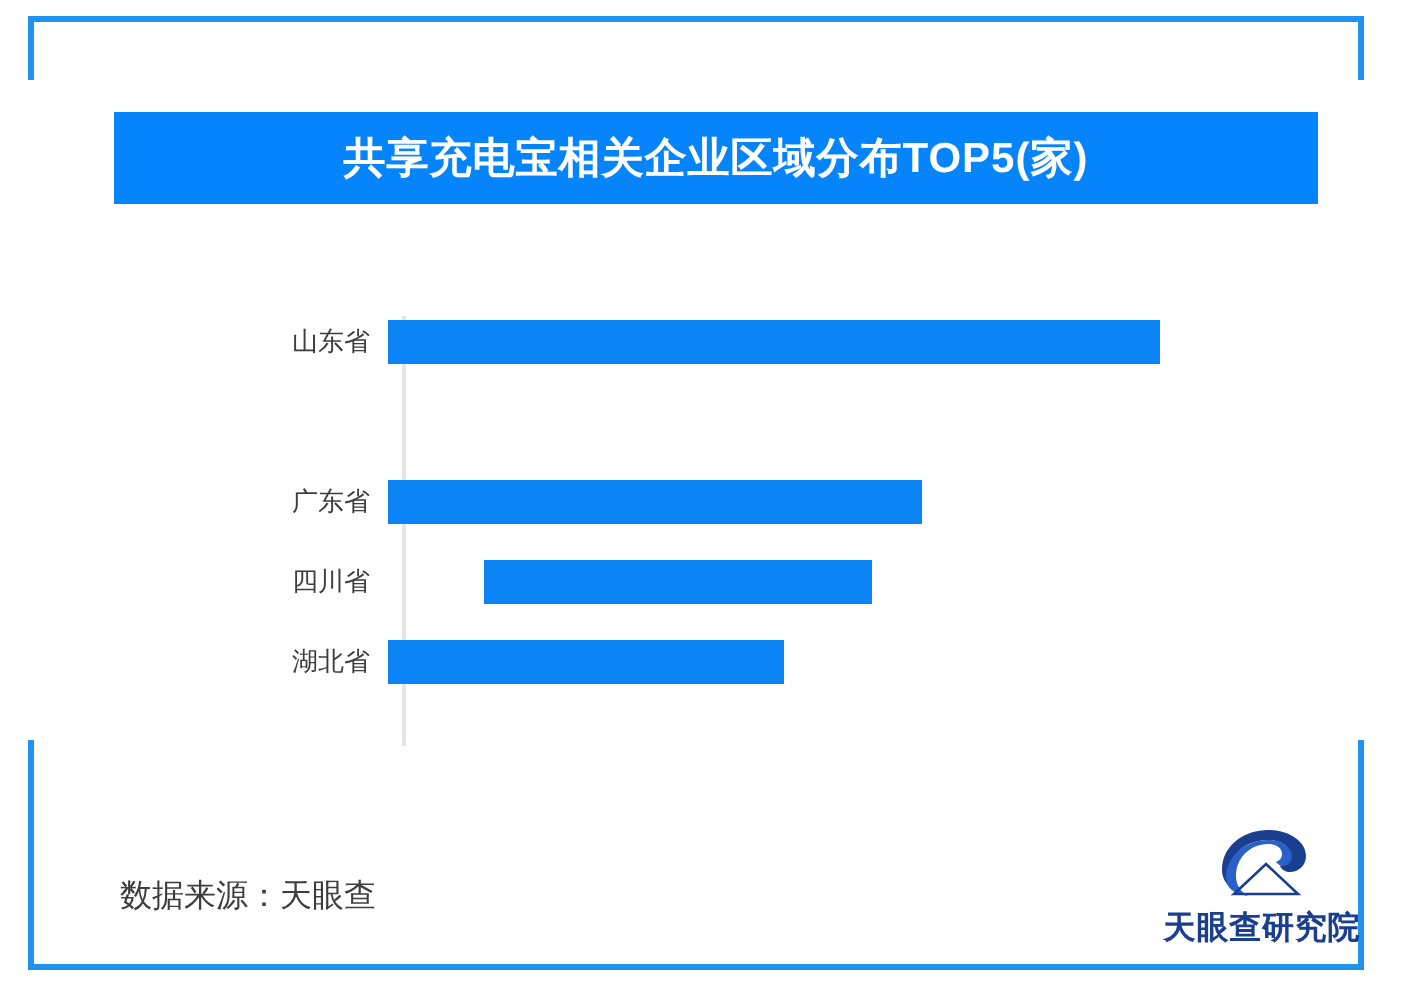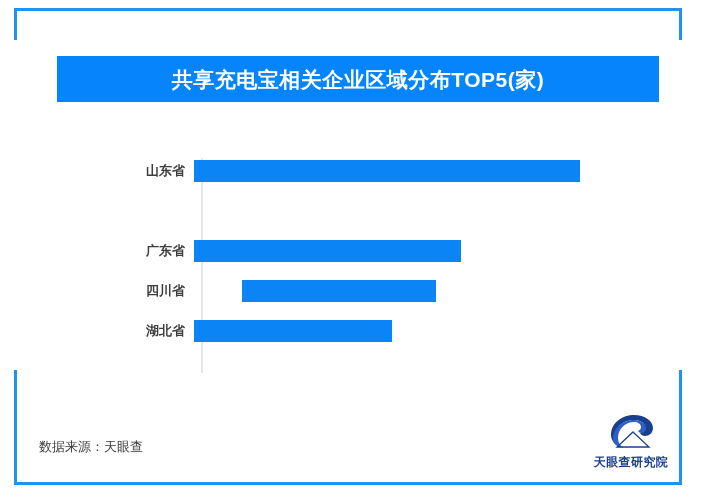--- a/index.html
+++ b/index.html
@@ -92,21 +92,20 @@
     width: 100%;
     height: 100%;
   }
   .bar-row {
     position: absolute;
     left: 0;
     width: 100%;
     height: 22px;
     display: flex;
     align-items: center;
-    font-weight: bold;
   }
   .bar-label {
     width: 74px;
     text-align: right;
     padding-right: 9px;
     box-sizing: border-box;
     font-size: 13px;
     color: #3d3d3d;
     line-height: 22px;
     white-space: nowrap;
@@ -120,23 +119,23 @@
     position: absolute;
     left: 0;
     top: 0;
     height: 22px;
     background: #0b84f5;
   }
 
   
   .source-text {
     position: absolute;
-    left: 39px;
+    left: 60px;
     top: 438px;
-    font-size: 13px;
+    font-size: 16px;
     color: #3d3d3d;
     white-space: nowrap;
   }
   .logo-block {
     position: absolute;
     left: 588px;
     top: 414px;
     width: 86px;
     height: 62px;
     display: flex;
@@ -144,21 +143,21 @@
     align-items: center;
     justify-content: flex-start;
   }
   .logo-mark {
     width: 48px;
     height: 38px;
     display: block;
   }
   .logo-text {
     margin-top: 2px;
-    font-size: 12px;
+    font-size: 16px;
     color: #1b3f8f;
     letter-spacing: 0.4px;
     white-space: nowrap;
     font-weight: bold;
   }
 </style>
 </head>
 <body>
 
 <div id="infographic">

